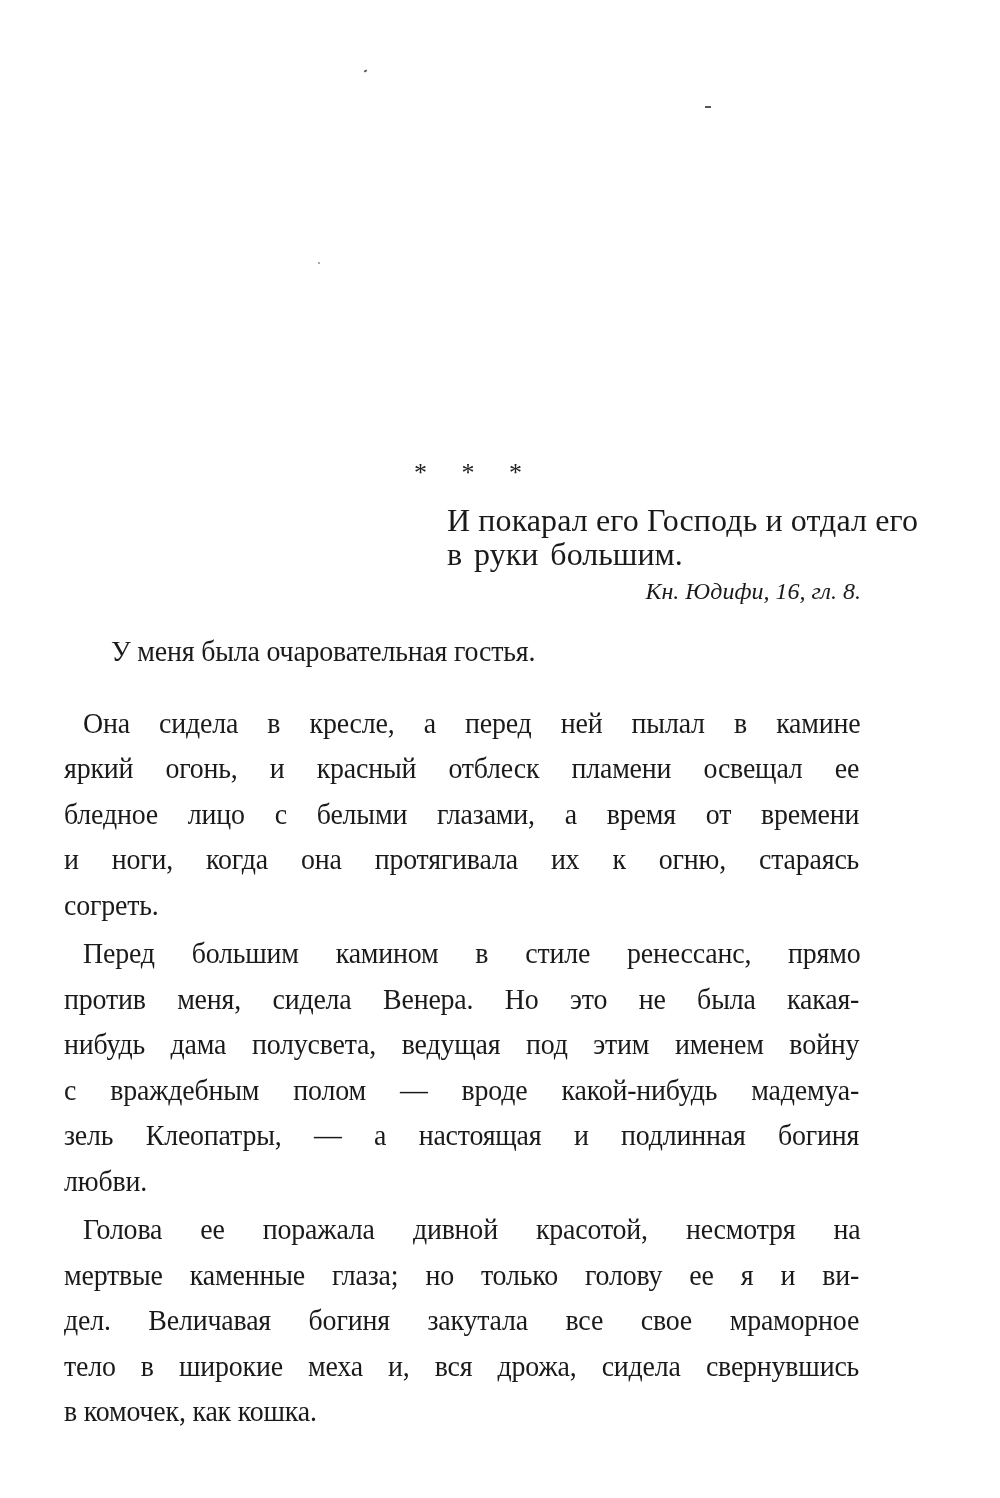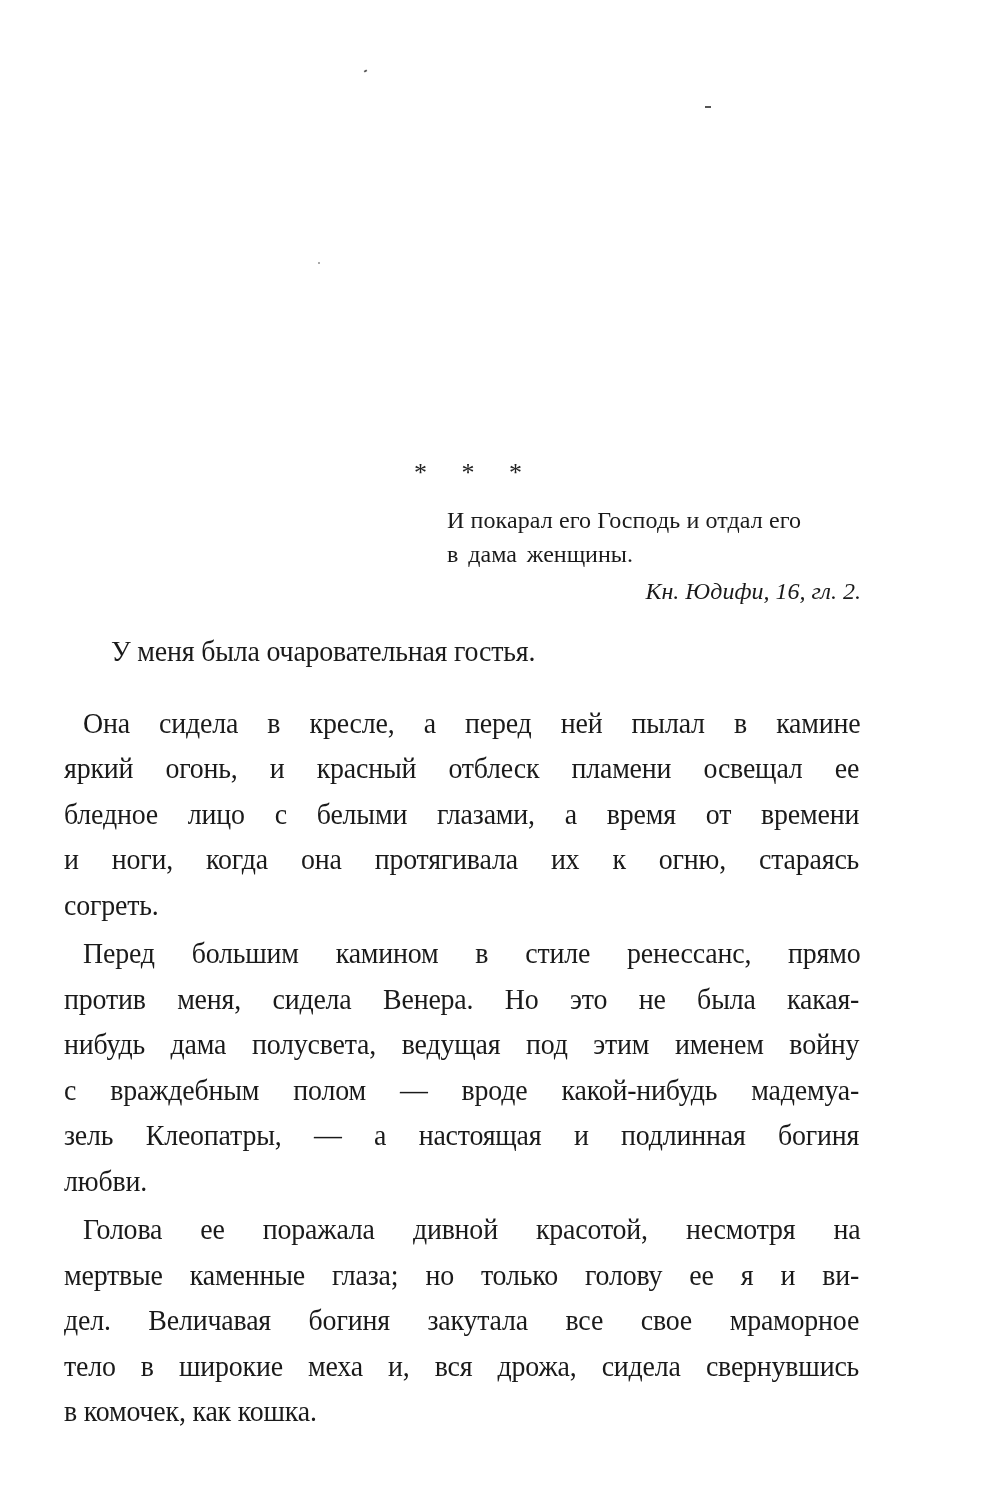--- a/index.html
+++ b/index.html
@@ -11,21 +11,21 @@
       font-family: "Liberation Serif", "DejaVu Serif", serif;
       color: #1a1a1a;
     }
     .page { position: absolute; left: 0; top: 0; width: 1000px; height: 1498px; }
     .speck { position: absolute; background: #555; }
     .stars {
       position: absolute; left: 414px; top: 458px;
       font-size: 26px; letter-spacing: 14px; color: #222;
     }
     .epigraph { position: absolute; left: 447px; top: 503px; width: 420px; }
-    .epi-line { font-size: 24px; line-height: 34px; white-space: nowrap; }
+    .epi-line { font-size: 32px; line-height: 34px; white-space: nowrap; }
     .epi-src {
       font-style: italic; font-size: 24px; line-height: 36px;
       text-align: right; width: 414px; margin-top: 2px;
     }
     .body-text { position: absolute; left: 83px; top: 628px; width: 778px; }
     .line {
       font-size: 30px; line-height: 45.5px; height: 45.5px;
       white-space: nowrap; text-align: justify; text-align-last: justify;
       transform: scaleX(0.93); transform-origin: left center; width: 836px;
       letter-spacing: -0.2px;
@@ -42,22 +42,22 @@
 <div class="page">
 
   <div class="speck" style="left:364px;top:70px;width:3px;height:2px;transform:rotate(-30deg);"></div>
   <div class="speck" style="left:705px;top:106px;width:6px;height:2px;"></div>
   <div class="speck" style="left:318px;top:262px;width:2px;height:2px;background:#aaa;"></div>
 
   <div class="stars">* * *</div>
 
   <div class="epigraph">
     <div class="epi-line" style="letter-spacing:0.1px;">И покарал его Господь и отдал его</div>
-    <div class="epi-line" style="word-spacing:4px;">в дама женщины.</div>
-    <div class="epi-src">Кн. Юдифи, 16, гл. 2.</div>
+    <div class="epi-line" style="word-spacing:4px;">в руки большим.</div>
+    <div class="epi-src">Кн. Юдифи, 16, гл. 8.</div>
   </div>
 
   <div class="body-text">
 
     <div class="para first">
       <div class="line last">У меня была очаровательная гостья.</div>
     </div>
 
     <div class="para">
       <div class="line">Она сидела в кресле, а перед ней пылал в камине</div>

